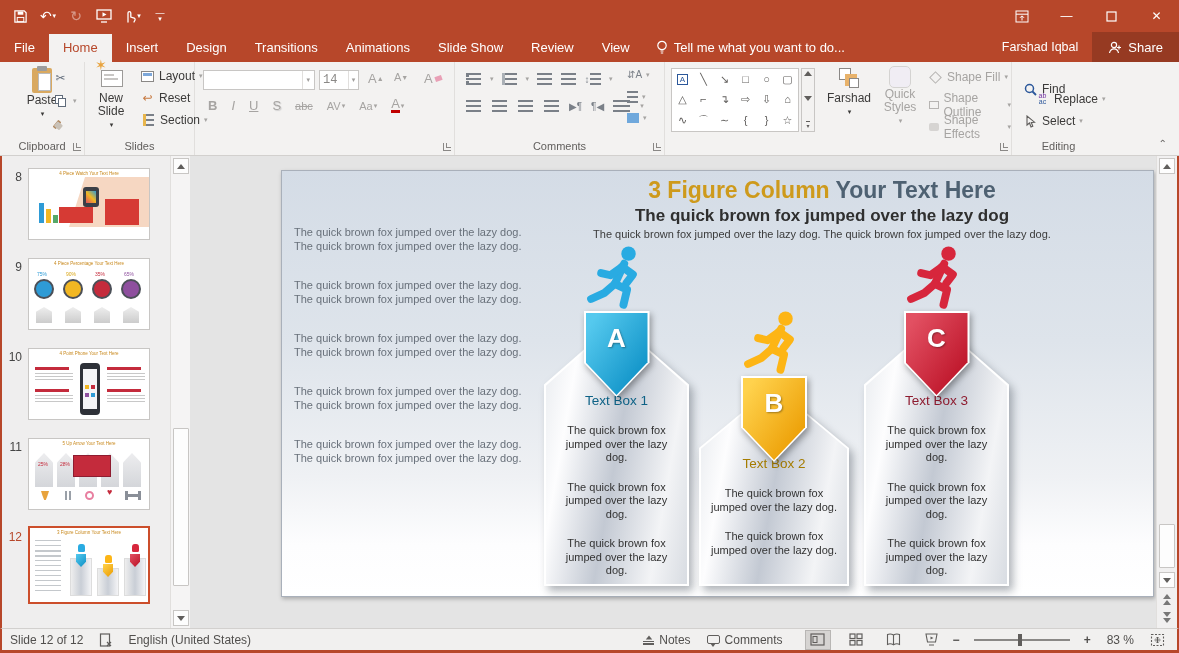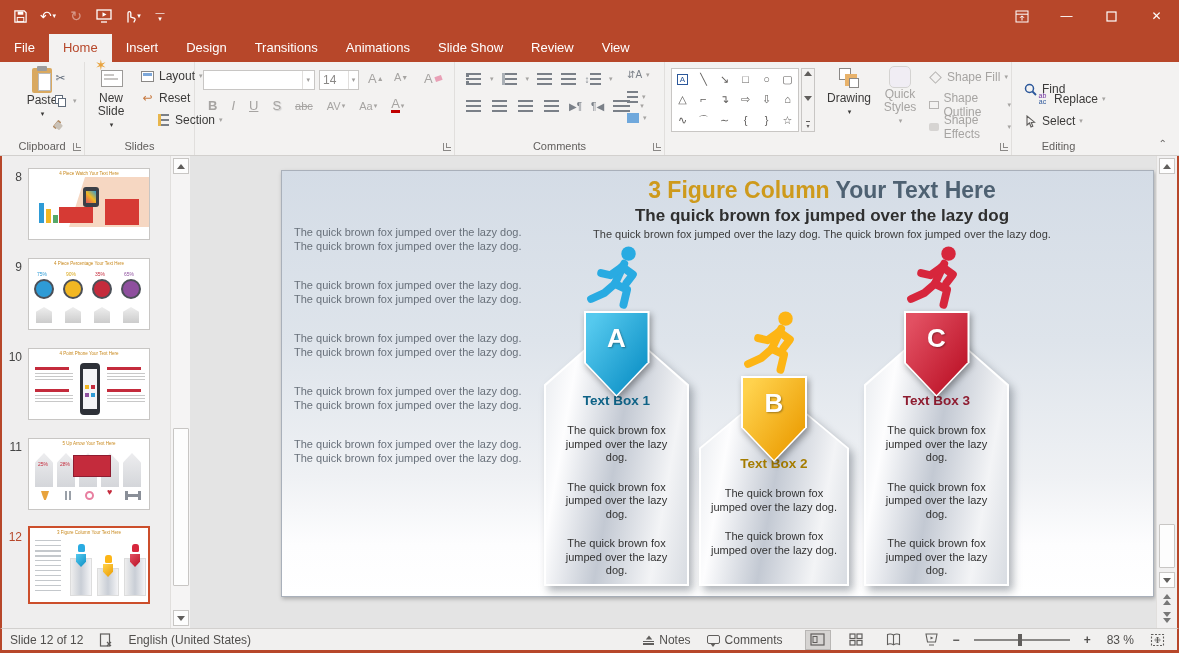--- a/index.html
+++ b/index.html
@@ -28,21 +28,21 @@
 .rgroup{position:relative;height:93px;border-right:1px solid #E1DFDD;flex:0 0 auto}
 .glabel{position:absolute;bottom:3px;left:0;right:0;text-align:center;font-size:11px;color:#605E5C}
 .launcher{position:absolute;bottom:4px;right:3px;width:8px;height:8px;border-left:1px solid #8A8886;border-bottom:1px solid #8A8886}
 .launcher:after{content:"";position:absolute;left:2px;bottom:2px;width:4px;height:4px;border-left:1px solid #8A8886;border-bottom:1px solid #8A8886}
 .bigbtn{position:absolute;top:4px;display:flex;flex-direction:column;align-items:center;font-size:12px;color:#3B3A39;text-align:center;line-height:13px}
 .smallrow{position:absolute;display:flex;align-items:center;gap:3px;font-size:12px;color:#3B3A39}
 .icon16{width:17px;height:16px;display:flex;align-items:center;justify-content:center}
 .bars{width:15px;height:12px;background:repeating-linear-gradient(to bottom,#7A8088 0 2px,transparent 2px 5px)}
 .bars.sm{width:11px}
 .combo{height:20px;background:#fff;border:1px solid #C8C6C4;display:flex;align-items:center;color:#A19F9D;font-size:12px}
-.combo input{border:0;outline:0;width:100%;height:100%;font-size:12px;color:#8A8886;padding:8px 3px;background:transparent;font-family:Liberation Sans, sans-serif}
+.combo input{border:0;outline:0;width:100%;height:100%;font-size:12px;color:#8A8886;padding:8px 3px;background:transparent;font-family:Liberation Mono, monospace}
 .combo .ca{width:14px;height:100%;border-left:1px solid #E1DFDD;display:flex;align-items:center;justify-content:center;font-size:7px;color:#A19F9D}
 .fbtn{color:#A6A4A2;font-size:13px;padding:0 3px;display:flex;align-items:center}
 .gray{color:#A6A4A2}
 .dark{color:#3B3A39}
 .gallery{position:absolute;left:6px;top:6px;width:128px;height:64px;background:#fff;border:1px solid #C8C6C4;display:grid;grid-template-columns:repeat(6,1fr);font-size:11px;color:#605E5C}
 .gallery span{display:flex;align-items:center;justify-content:center}
 .gscroll{position:absolute;left:136px;top:6px;width:14px;height:64px;border:1px solid #C8C6C4;background:#F3F2F1;display:flex;flex-direction:column;align-items:center;justify-content:space-between;padding:2px 0;font-size:7px;color:#605E5C}
 .tri{width:0;height:0;border-left:4px solid transparent;border-right:4px solid transparent}
 .tri.up{border-bottom:5px solid #605E5C}
 .tri.dn{border-top:5px solid #605E5C}
@@ -66,21 +66,21 @@
 .stitle .t2{font-size:23px;font-weight:bold;color:#4E6172}
 .stitle .sub{font-size:17px;font-weight:bold;color:#2F2F2F;margin-top:2px}
 .stitle .sub2{font-size:11px;color:#3B3B3B;margin-top:2px}
 .leftcol{position:absolute;left:12px;top:55px;width:240px;font-size:11px;line-height:13.5px;color:#68707A}
 .leftcol p{margin-bottom:26px}
 .fig-col{position:absolute}
 .card{position:absolute;inset:0;filter:drop-shadow(4px 5px 4px rgba(80,88,100,.45))}
 .card .cw{position:absolute;inset:0;background:#fff;clip-path:polygon(50% 0,100% var(--roof),100% 100%,0 100%,0 var(--roof))}
 .card .cg{position:absolute;inset:2px;background:linear-gradient(100deg,#E7EAEE 0%,#FDFDFE 20%,#C3C9D3 50%,#F3F4F6 80%,#D8DCE2 100%);clip-path:polygon(50% 0,100% var(--roof),100% 100%,0 100%,0 var(--roof))}
 .cardtext{position:absolute;left:10px;right:10px;top:var(--texttop);text-align:center;z-index:2}
-.cardtext h4{font-size:13.5px;font-weight:bold;color:var(--head)}
+.cardtext h4{font-size:13.5px;font-weight:normal;color:var(--head)}
 .cardtext p{font-size:11px;line-height:13.5px;color:#333;margin-top:16px}
 .badge{position:absolute;left:50%;transform:translateX(-50%);top:-10px;width:66px;height:86px;z-index:3;filter:drop-shadow(2px 3px 3px rgba(0,0,0,.35))}
 .badge .bw{position:absolute;inset:0;background:#fff;clip-path:polygon(0 0,100% 0,100% 60%,50% 100%,0 60%)}
 .badge .bg{position:absolute;inset:2px;background:linear-gradient(125deg,var(--b1) 10%,var(--b2) 90%);clip-path:polygon(0 0,100% 0,100% 60%,50% 100%,0 60%)}
 .badge .bl{position:absolute;left:0;right:0;top:12px;text-align:center;font-size:26px;font-weight:bold;color:#fff;text-shadow:1px 1px 2px rgba(0,0,0,.35);z-index:2}
 .runner{position:absolute;left:50%;transform:translateX(-50%);top:-76px;width:92px;height:72px;color:var(--fig);z-index:4}
 
 .statusbar{position:absolute;left:0;top:628px;width:100%;height:22px;background:#F1F0EF;border-top:1px solid #D2D0CE;border-left:2px solid #B7472A;border-right:2px solid #B7472A;display:flex;align-items:center;font-size:12px;color:#514F4D}
 .redline{position:absolute;left:0;top:650px;width:100%;height:3px;background:#B7472A}
 .sitem{padding:0 8px;display:flex;align-items:center;gap:5px;height:100%}
@@ -148,20 +148,38 @@
   <div class="tabrow">
     <span class="tab">File</span>
     <span class="tab active">Home</span>
     <span class="tab">Insert</span>
     <span class="tab">Design</span>
     <span class="tab">Transitions</span>
     <span class="tab">Animations</span>
     <span class="tab">Slide Show</span>
     <span class="tab">Review</span>
     <span class="tab">View</span>
+    <span class="tellme">
+      <svg width="12" height="15" viewBox="0 0 12 15">
+          <circle cx="6" cy="5.5" r="4.2" fill="none" stroke="#fff" stroke-width="1.2"></circle>
+          <path d="M4.5 11h3 M4.8 13h2.4" stroke="#fff" stroke-width="1.2"></path>
+        </svg>
+      <span>Tell me what you want to do...</span>
+    </span>
+    <span class="acct">
+      <span class="uname">Farshad Iqbal</span>
+      <span class="share">
+        <svg width="14" height="13" viewBox="0 0 14 13">
+            <circle cx="6" cy="4" r="2.6" fill="none" stroke="#fff" stroke-width="1.2"></circle>
+            <path d="M1.5 12c.6-3 2.4-4.2 4.5-4.2S10 9 10.5 12" fill="none" stroke="#fff" stroke-width="1.2"></path>
+            <path d="M11 4.5v4 M9 6.5h4" stroke="#fff" stroke-width="1.2"></path>
+          </svg>
+        <span>Share</span>
+      </span>
+    </span>
   </div>
 
   <div class="ribbon">
 
     <div class="rgroup" style="width:85px">
       <div class="bigbtn" style="left:22px;width:40px">
         <span style="position:relative;width:24px;height:28px">
           <span class="sq" style="position:absolute;left:2px;top:2px;width:20px;height:25px;background:#D9A960;border-radius:2px"></span>
           <span class="sq" style="position:absolute;left:7px;top:0;width:10px;height:5px;background:#9C9C9C;border-radius:1px"></span>
           <span class="sq" style="position:absolute;left:8px;top:7px;width:13px;height:18px;background:#fff;border:1px solid #BBB"></span>
@@ -208,21 +226,21 @@
               <span class="sq" style="position:absolute;left:1px;top:1px;width:9px;height:3px;background:#7DA7D9"></span>
             </span>
           </span>
           <span>Layout</span>
           <span class="dd gray">▾</span>
         </span>
       <span class="smallrow" style="left:54px;top:28px">
           <span class="icon16" style="color:#C77B43;font-size:12px">↩</span>
           <span>Reset</span>
         </span>
-      <span class="smallrow" style="left:70px;top:50px">
+      <span class="smallrow" style="left:55px;top:50px">
           <span class="icon16">
             <span class="bars sm" style="border-left:3px solid #E8B64C"></span>
           </span>
           <span>Section</span>
           <span class="dd gray">▾</span>
         </span>
       <span class="glabel">Slides</span>
     </div>
 
     <div class="rgroup" style="width:260px">
@@ -352,21 +370,21 @@
         <span class="tri up"></span>
         <span class="tri dn"></span>
         <span style="border-top:1px solid #605E5C;font-size:6px">▾</span>
       </div>
       <div class="bigbtn" style="left:158px;width:52px">
         <span style="position:relative;width:24px;height:26px">
           <span class="sq" style="position:absolute;left:2px;top:2px;width:12px;height:12px;background:#fff;border:1px solid #8A8886"></span>
           <span class="sq" style="position:absolute;left:8px;top:8px;width:12px;height:12px;background:#E8B26A"></span>
           <span class="sq" style="position:absolute;left:12px;top:12px;width:10px;height:10px;background:#fff;border:1px solid #8A8886"></span>
         </span>
-        <span>Drawing</span>
+        <span>Farshad</span>
           <span class="dd">▾</span>
       </div>
       <div class="bigbtn gray" style="left:212px;width:46px">
         <span class="sq" style="width:22px;height:22px;background:#EFECF6;border:1px solid #C8C6C4;border-radius:5px;opacity:.7"></span>
         <span>Quick Styles</span>
           <span class="dd">▾</span>
       </div>
       <span class="smallrow gray" style="left:262px;top:7px">
           <span class="icon16">
             <span class="sq" style="width:9px;height:9px;border:1px solid #B6B4B2;transform:rotate(45deg)"></span>

